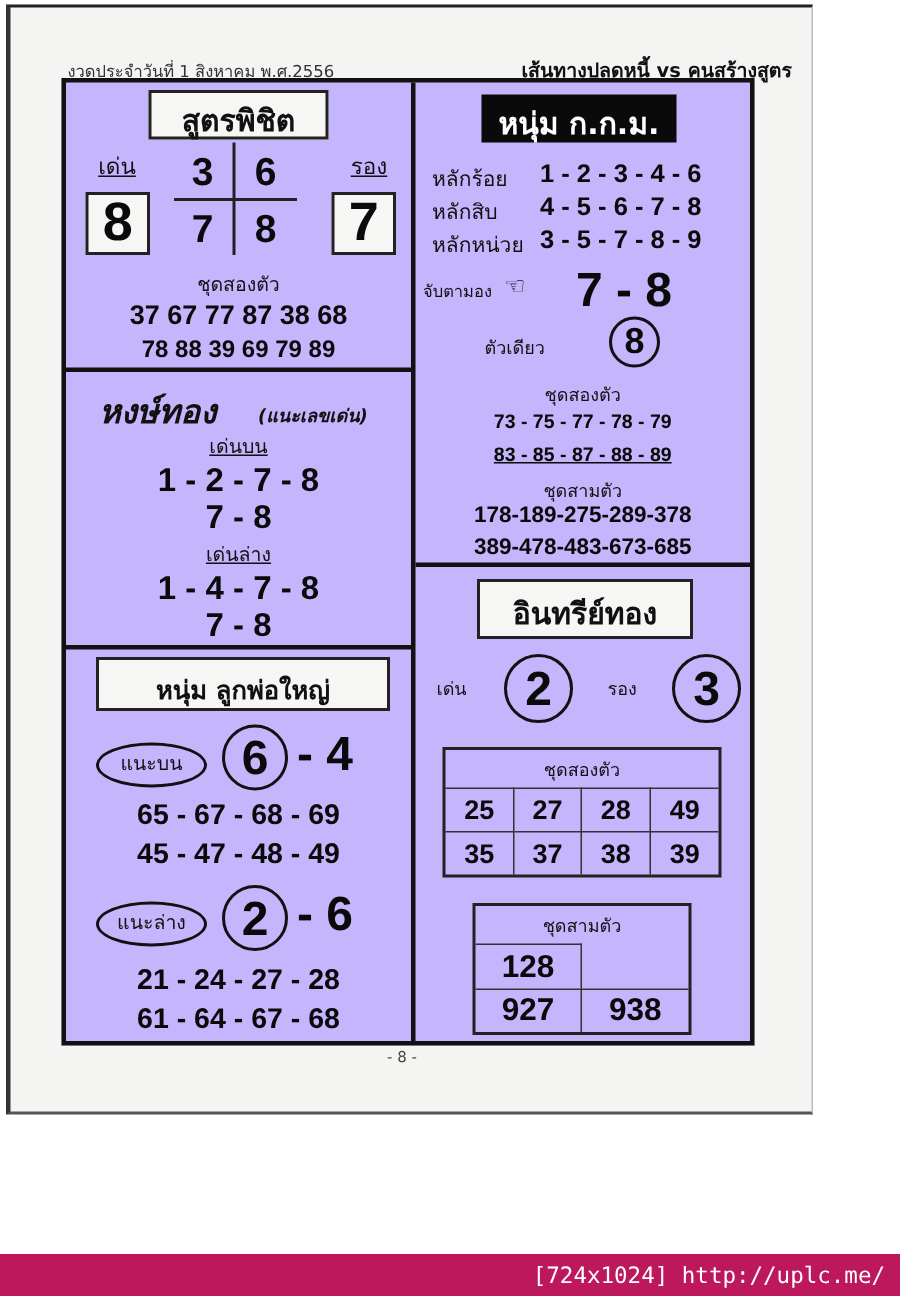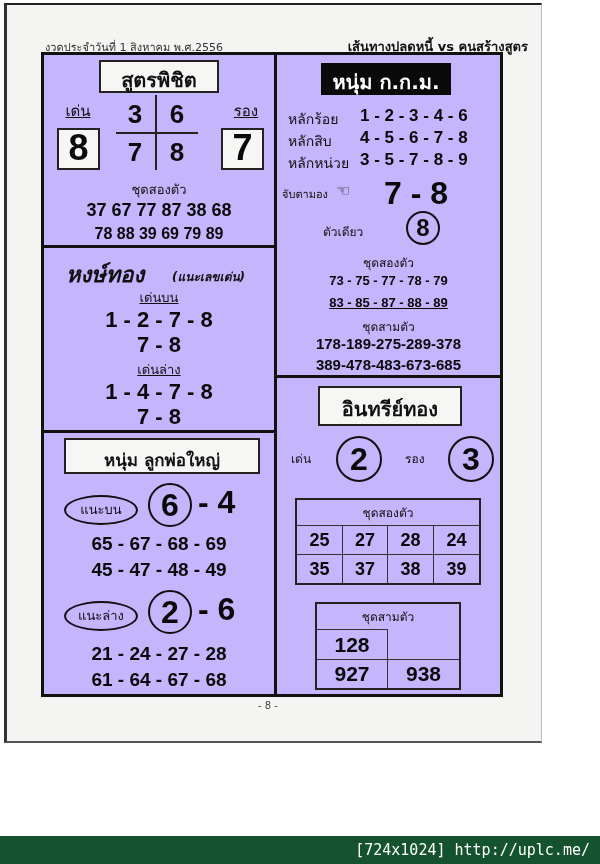--- a/index.html
+++ b/index.html
@@ -1,18 +1,18 @@
 <!DOCTYPE html>
 <html><head>
 <meta charset="utf-8">
 <style>
   html, body { margin:0; padding:0; }
   body { width:600px; height:864px; background:#ffffff; position:relative; overflow:hidden; font-family:"DejaVu Sans", sans-serif; color:#111; }
   .page { position:absolute; left:4px; top:3px; width:538px; height:740px; background:#f4f4f2; border-top:2px solid #222; border-left:3px solid #333; border-bottom:2px solid #555; border-right:1px solid #bbb; box-sizing:border-box; }
-  .bar { position:absolute; left:0; top:836px; width:600px; height:28px; background:#14532d; }
+  .bar { position:absolute; left:0; top:836px; width:600px; height:28px; background:#be185d; }
   .bar-text { position:absolute; right:10px; top:5px; color:#fff; font-family:"DejaVu Sans Mono", monospace; font-size:15px; }
   .hdr-left { position:absolute; left:45px; top:38px; font-size:11px; color:#333; }
   .hdr-right { position:absolute; right:72px; top:36px; font-size:13px; font-weight:bold; color:#111; }
   .frame { position:absolute; left:41px; top:52px; width:462px; height:645px; border:3px solid #111; box-sizing:border-box; background:#c4b5fd; }
   .vsplit { position:absolute; left:230px; top:0; width:3px; height:639px; background:#111; }
   .hline { position:absolute; height:3px; background:#111; }
   .center { position:absolute; text-align:center; }
   .num { font-family:"Liberation Sans", sans-serif; font-weight:bold; color:#0a0a0a; }
   .box { position:absolute; border:2px solid #222; box-sizing:border-box; background:#f6f6f4; }
   .circle { position:absolute; border:2px solid #111; border-radius:50%; box-sizing:border-box; text-align:center; }
@@ -125,21 +125,21 @@
     <div style="position:absolute;left:361px;top:394px;font-size:12px;">รอง</div>
     <div class="circle" style="left:404px;top:381px;width:46px;height:46px;">
       <div class="num" style="font-size:32px;line-height:42px;">3</div>
     </div>
 
     <div class="grid" style="left:251px;top:443px;width:186px;height:87px;">
       <div class="center" style="left:0;top:3px;width:182px;font-size:12px;">ชุดสองตัว</div>
       <div class="cell num" style="left:0;top:25px;width:46px;height:29px;font-size:18px;line-height:28px;">25</div>
       <div class="cell num" style="left:46px;top:25px;width:45px;height:29px;font-size:18px;line-height:28px;">27</div>
       <div class="cell num" style="left:91px;top:25px;width:46px;height:29px;font-size:18px;line-height:28px;">28</div>
-      <div class="cell num" style="left:137px;top:25px;width:45px;height:29px;font-size:18px;line-height:28px;border-right:none;">24</div>
+      <div class="cell num" style="left:137px;top:25px;width:45px;height:29px;font-size:18px;line-height:28px;border-right:none;">49</div>
       <div class="cell num" style="left:0;top:54px;width:46px;height:29px;font-size:18px;line-height:28px;">35</div>
       <div class="cell num" style="left:46px;top:54px;width:45px;height:29px;font-size:18px;line-height:28px;">37</div>
       <div class="cell num" style="left:91px;top:54px;width:46px;height:29px;font-size:18px;line-height:28px;">38</div>
       <div class="cell num" style="left:137px;top:54px;width:45px;height:29px;font-size:18px;line-height:28px;border-right:none;">39</div>
     </div>
 
     <div class="grid" style="left:271px;top:547px;width:146px;height:88px;">
       <div class="center" style="left:0;top:3px;width:142px;font-size:12px;">ชุดสามตัว</div>
       <div class="cell num" style="left:0;top:25px;width:71px;height:30px;font-size:21px;line-height:29px;">128</div>
       <div class="cell num" style="left:0;top:55px;width:71px;height:29px;font-size:21px;line-height:28px;">927</div>

